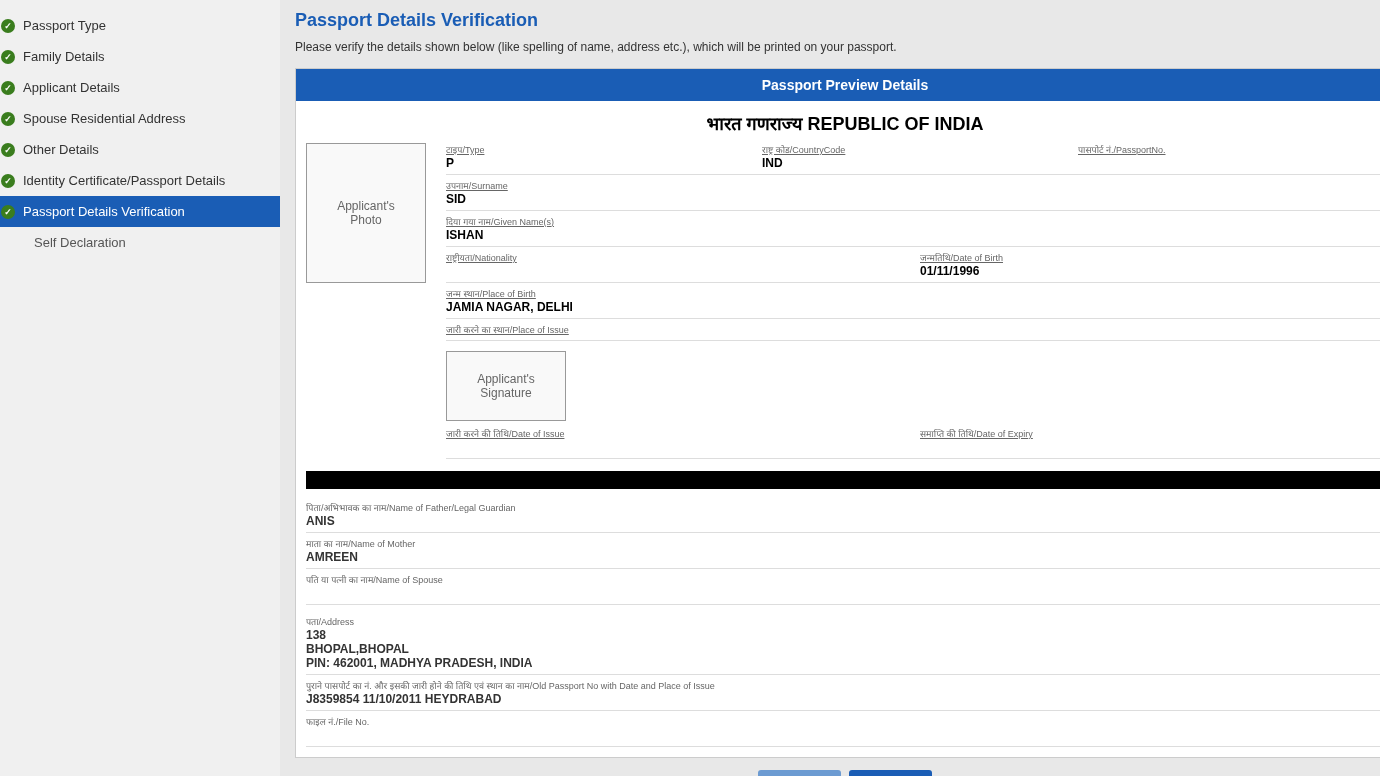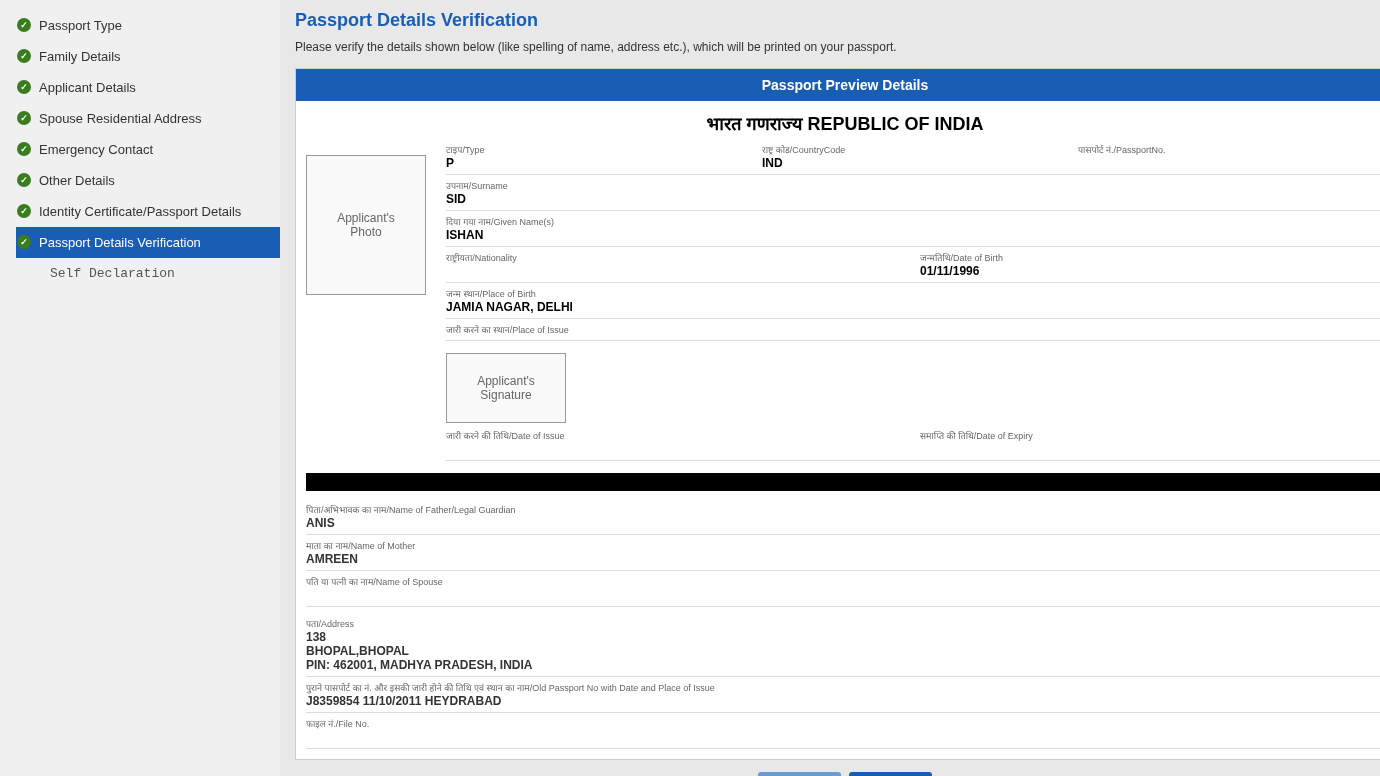--- a/index.html
+++ b/index.html
@@ -2,50 +2,50 @@
 <html><head>
   <meta charset="utf-8">
   <style>
     * { margin: 0; padding: 0; box-sizing: border-box; }
     body { font-family: Arial, sans-serif; font-size: 12px; background: #c0c0c0; width: 1380px; min-height: 776px; }
 
     .main-wrapper { display: flex; width: 1380px; }
 
     
     .sidebar { width: 280px; background: #f0f0f0; padding: 10px 0; flex-shrink: 0; }
-    .sidebar-item { display: flex; align-items: flex-start; padding: 8px 1px; cursor: pointer; color: #333; font-size: 13px; margin-left: 16px; }
+    .sidebar-item { display: flex; align-items: flex-end; padding: 8px 1px; cursor: pointer; color: #333; font-size: 13px; }
     .sidebar-item .dot { width: 14px; height: 14px; border-radius: 50%; background: #3a7d1e; margin-right: 8px; flex-shrink: 0; display: flex; align-items: center; justify-content: center; }
     .sidebar-item .dot::after { content: '✓'; color: white; font-size: 9px; font-weight: bold; }
     .sidebar-item.active { background: #1a5db5; color: white; }
     .sidebar-item.active .dot { background: #3a7d1e; }
     .sidebar-item.inactive { color: #555; }
-    .sidebar-item.inactive-pad { padding-left: 34px; font-family: Liberation Mono, monospace; }
+    .sidebar-item.inactive-pad { padding-left: 34px; }
 
     
     .content { flex: 1; padding: 10px 15px; background: #e8e8e8; }
 
     .page-title { color: #1a5db5; font-size: 18px; font-weight: bold; margin-bottom: 8px; border-bottom: none; }
     .page-subtitle { color: #333; font-size: 12px; margin-bottom: 12px; line-height: 1.4; }
 
     
     .passport-preview { border: 1px solid #ccc; background: white; }
     .passport-preview-header { background: #1a5db5; color: white; text-align: center; padding: 8px; font-size: 14px; font-weight: bold; }
 
     .passport-inner { padding: 10px; }
 
     .republic-header { text-align: center; font-size: 18px; font-weight: bold; margin-bottom: 8px; color: #000; }
 
     .passport-top { display: flex; gap: 10px; }
     .photo-box { width: 130px; flex-shrink: 0; }
-    .photo-placeholder { border: 1px solid #999; width: 120px; height: 140px; display: flex; flex-direction: column; align-items: center; justify-content: center; color: #666; font-size: 12px; text-align: center; background: #f9f9f9; margin-top: 12px; }
+    .photo-placeholder { border: 1px solid #999; width: 120px; height: 140px; display: flex; flex-direction: column; align-items: center; justify-content: center; color: #666; font-size: 12px; text-align: center; background: #f9f9f9; }
 
     .passport-fields { flex: 1; }
     .field-row { display: flex; gap: 10px; margin-bottom: 4px; border-bottom: 1px solid #ddd; padding-bottom: 4px; }
     .field-col { flex: 1; }
-    .field-label { font-size: 9px; color: #666; }
+    .field-label { font-size: 9px; color: #666; text-decoration: underline; }
     .field-value { font-size: 12px; font-weight: bold; color: #000; }
 
     .sig-box { margin-top: 10px; }
     .sig-placeholder { border: 1px solid #999; width: 120px; height: 80px; display: flex; flex-direction: column; align-items: center; justify-content: center; color: #666; font-size: 12px; text-align: center; background: #f9f9f9; }
 
     .mrz-bar { background: #000; height: 18px; margin: 8px 0; }
 
     .bottom-fields { font-size: 11px; color: #333; }
     .bottom-field-section { border-bottom: 1px solid #ddd; padding: 4px 0; }
     .bottom-field-label { font-size: 9px; color: #666; }
@@ -77,24 +77,20 @@
       <span class="dot"></span>
       <span>Family Details</span>
     </div>
     <div class="sidebar-item">
       <span class="dot"></span>
       <span>Applicant Details</span>
     </div>
     <div class="sidebar-item">
       <span class="dot"></span>
       <span>Spouse Residential Address</span>
-    </div>
-    <div class="sidebar-item">
-      <span class="dot"></span>
-      <span>Emergency Contact</span>
     </div>
     <div class="sidebar-item">
       <span class="dot"></span>
       <span>Other Details</span>
     </div>
     <div class="sidebar-item">
       <span class="dot"></span>
       <span>Identity Certificate/Passport Details</span>
     </div>
     <div class="sidebar-item active">

